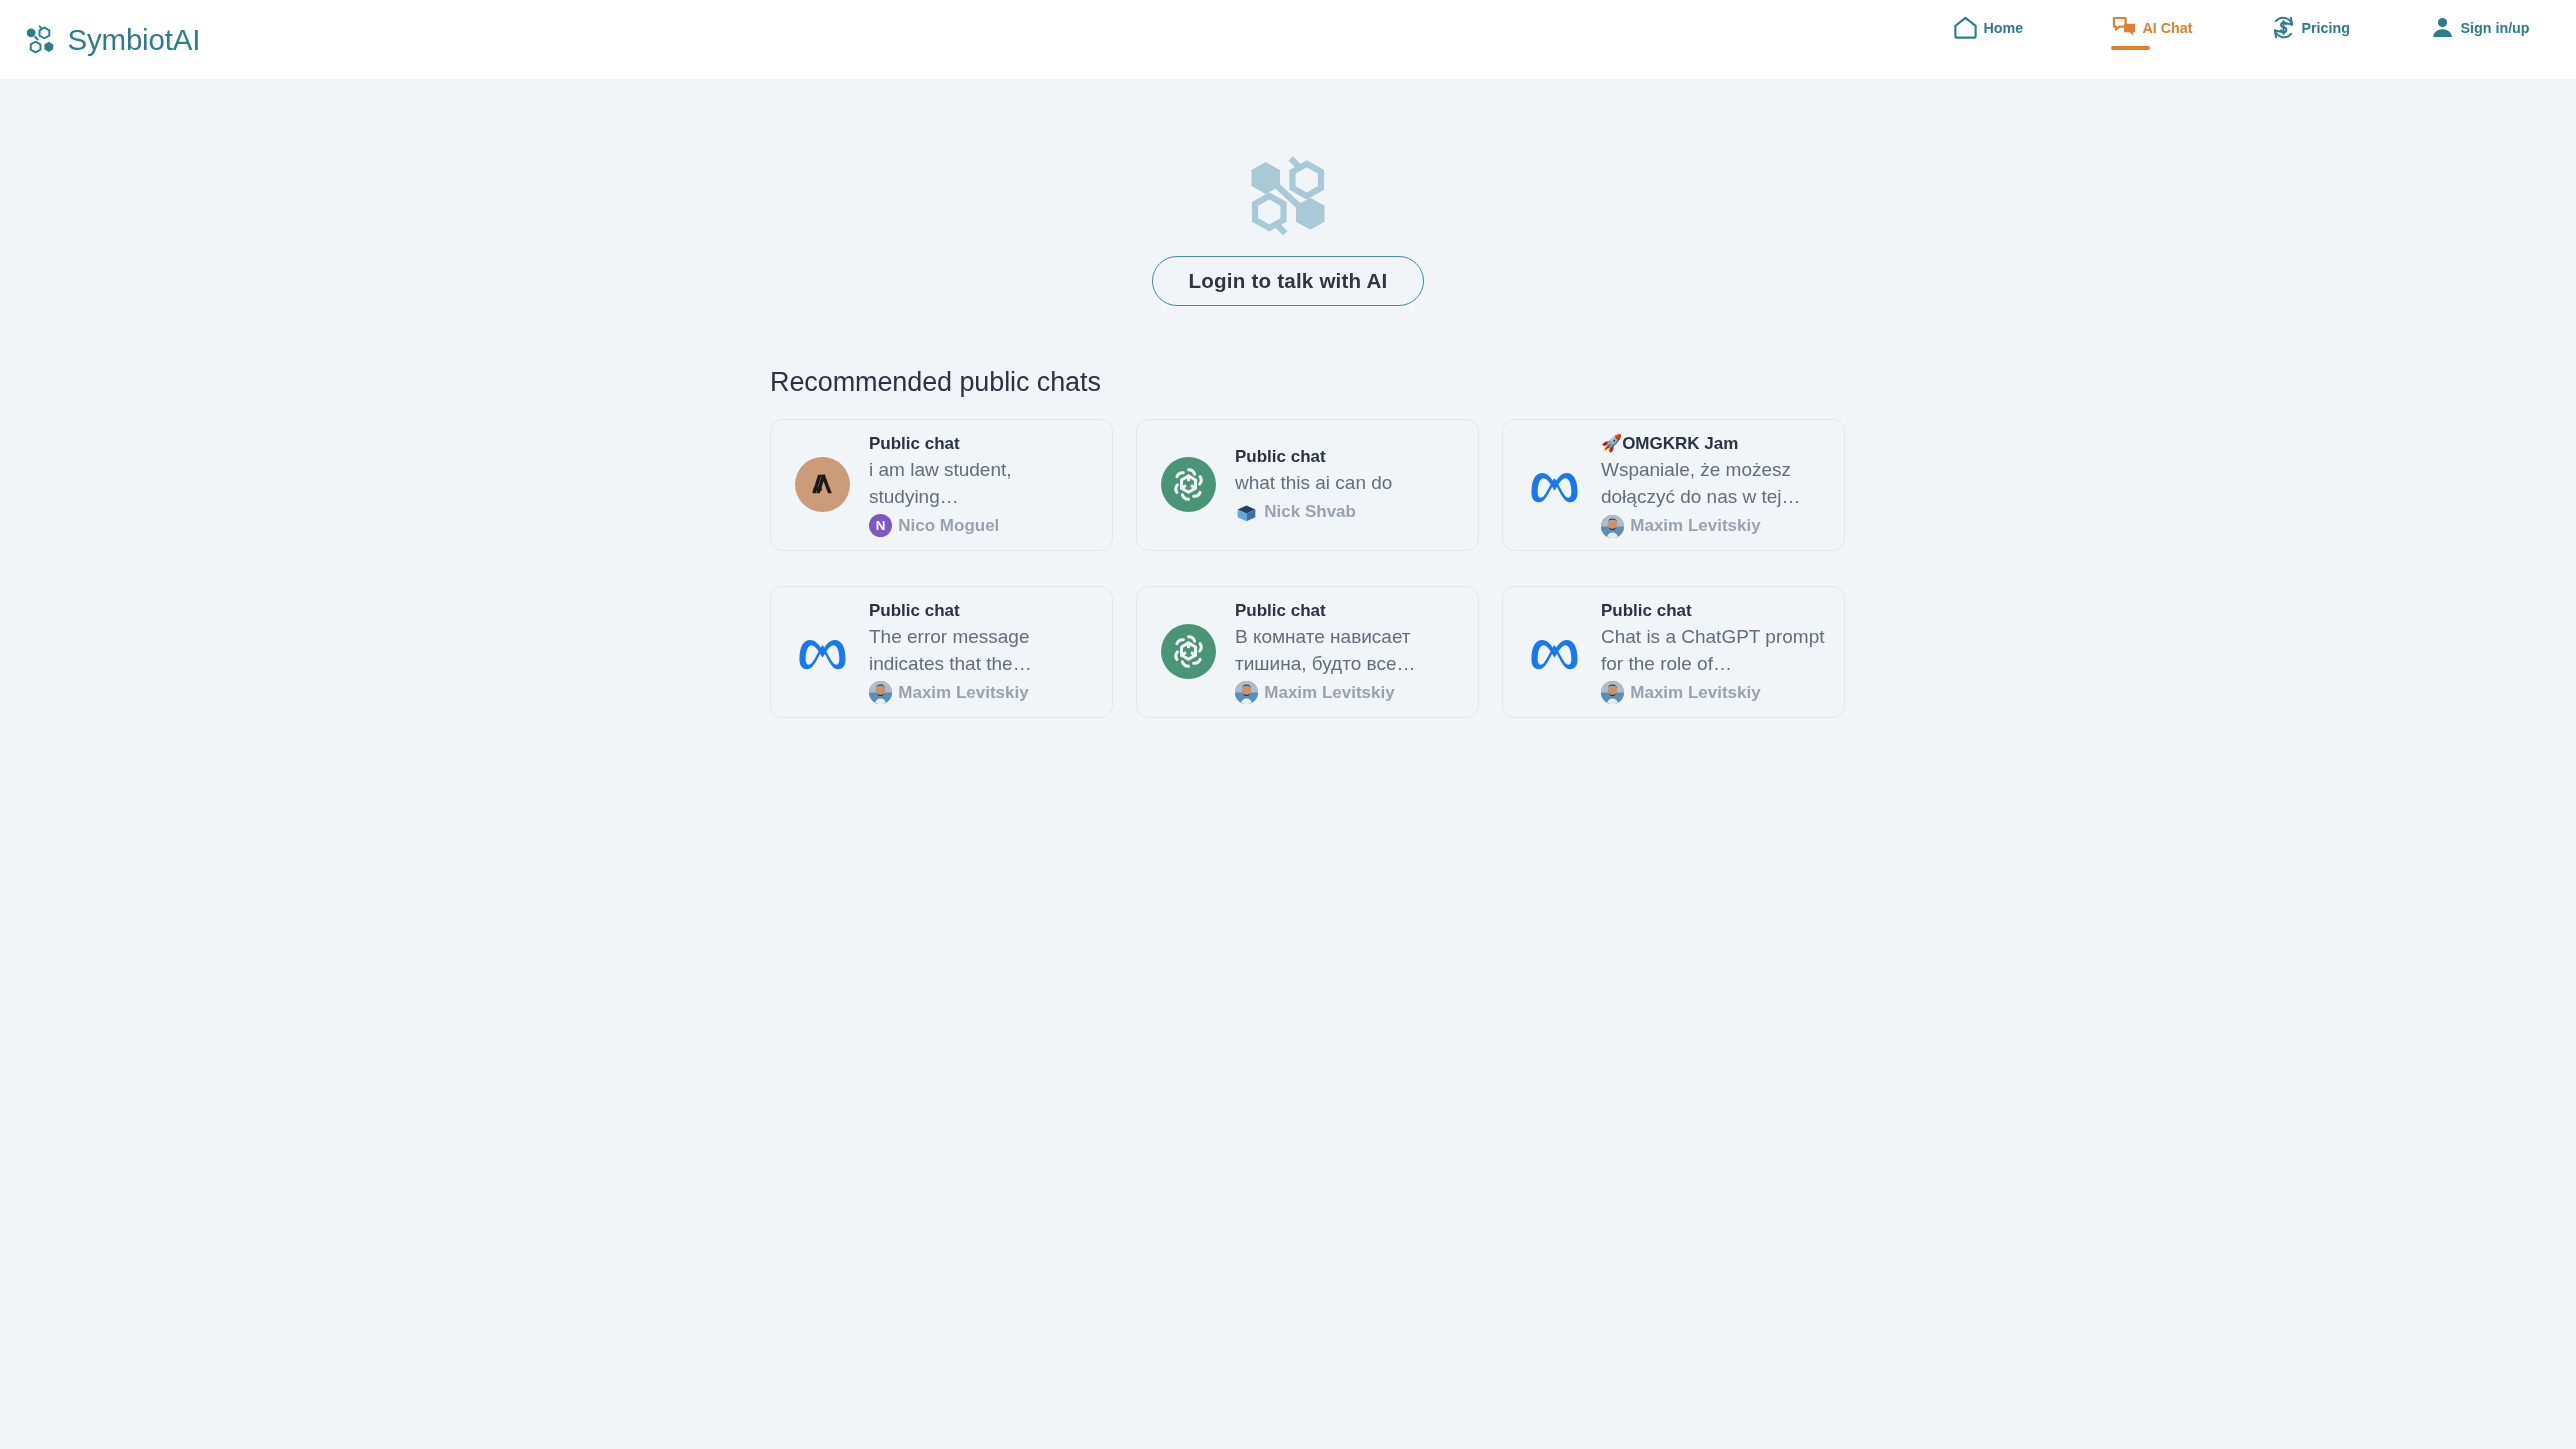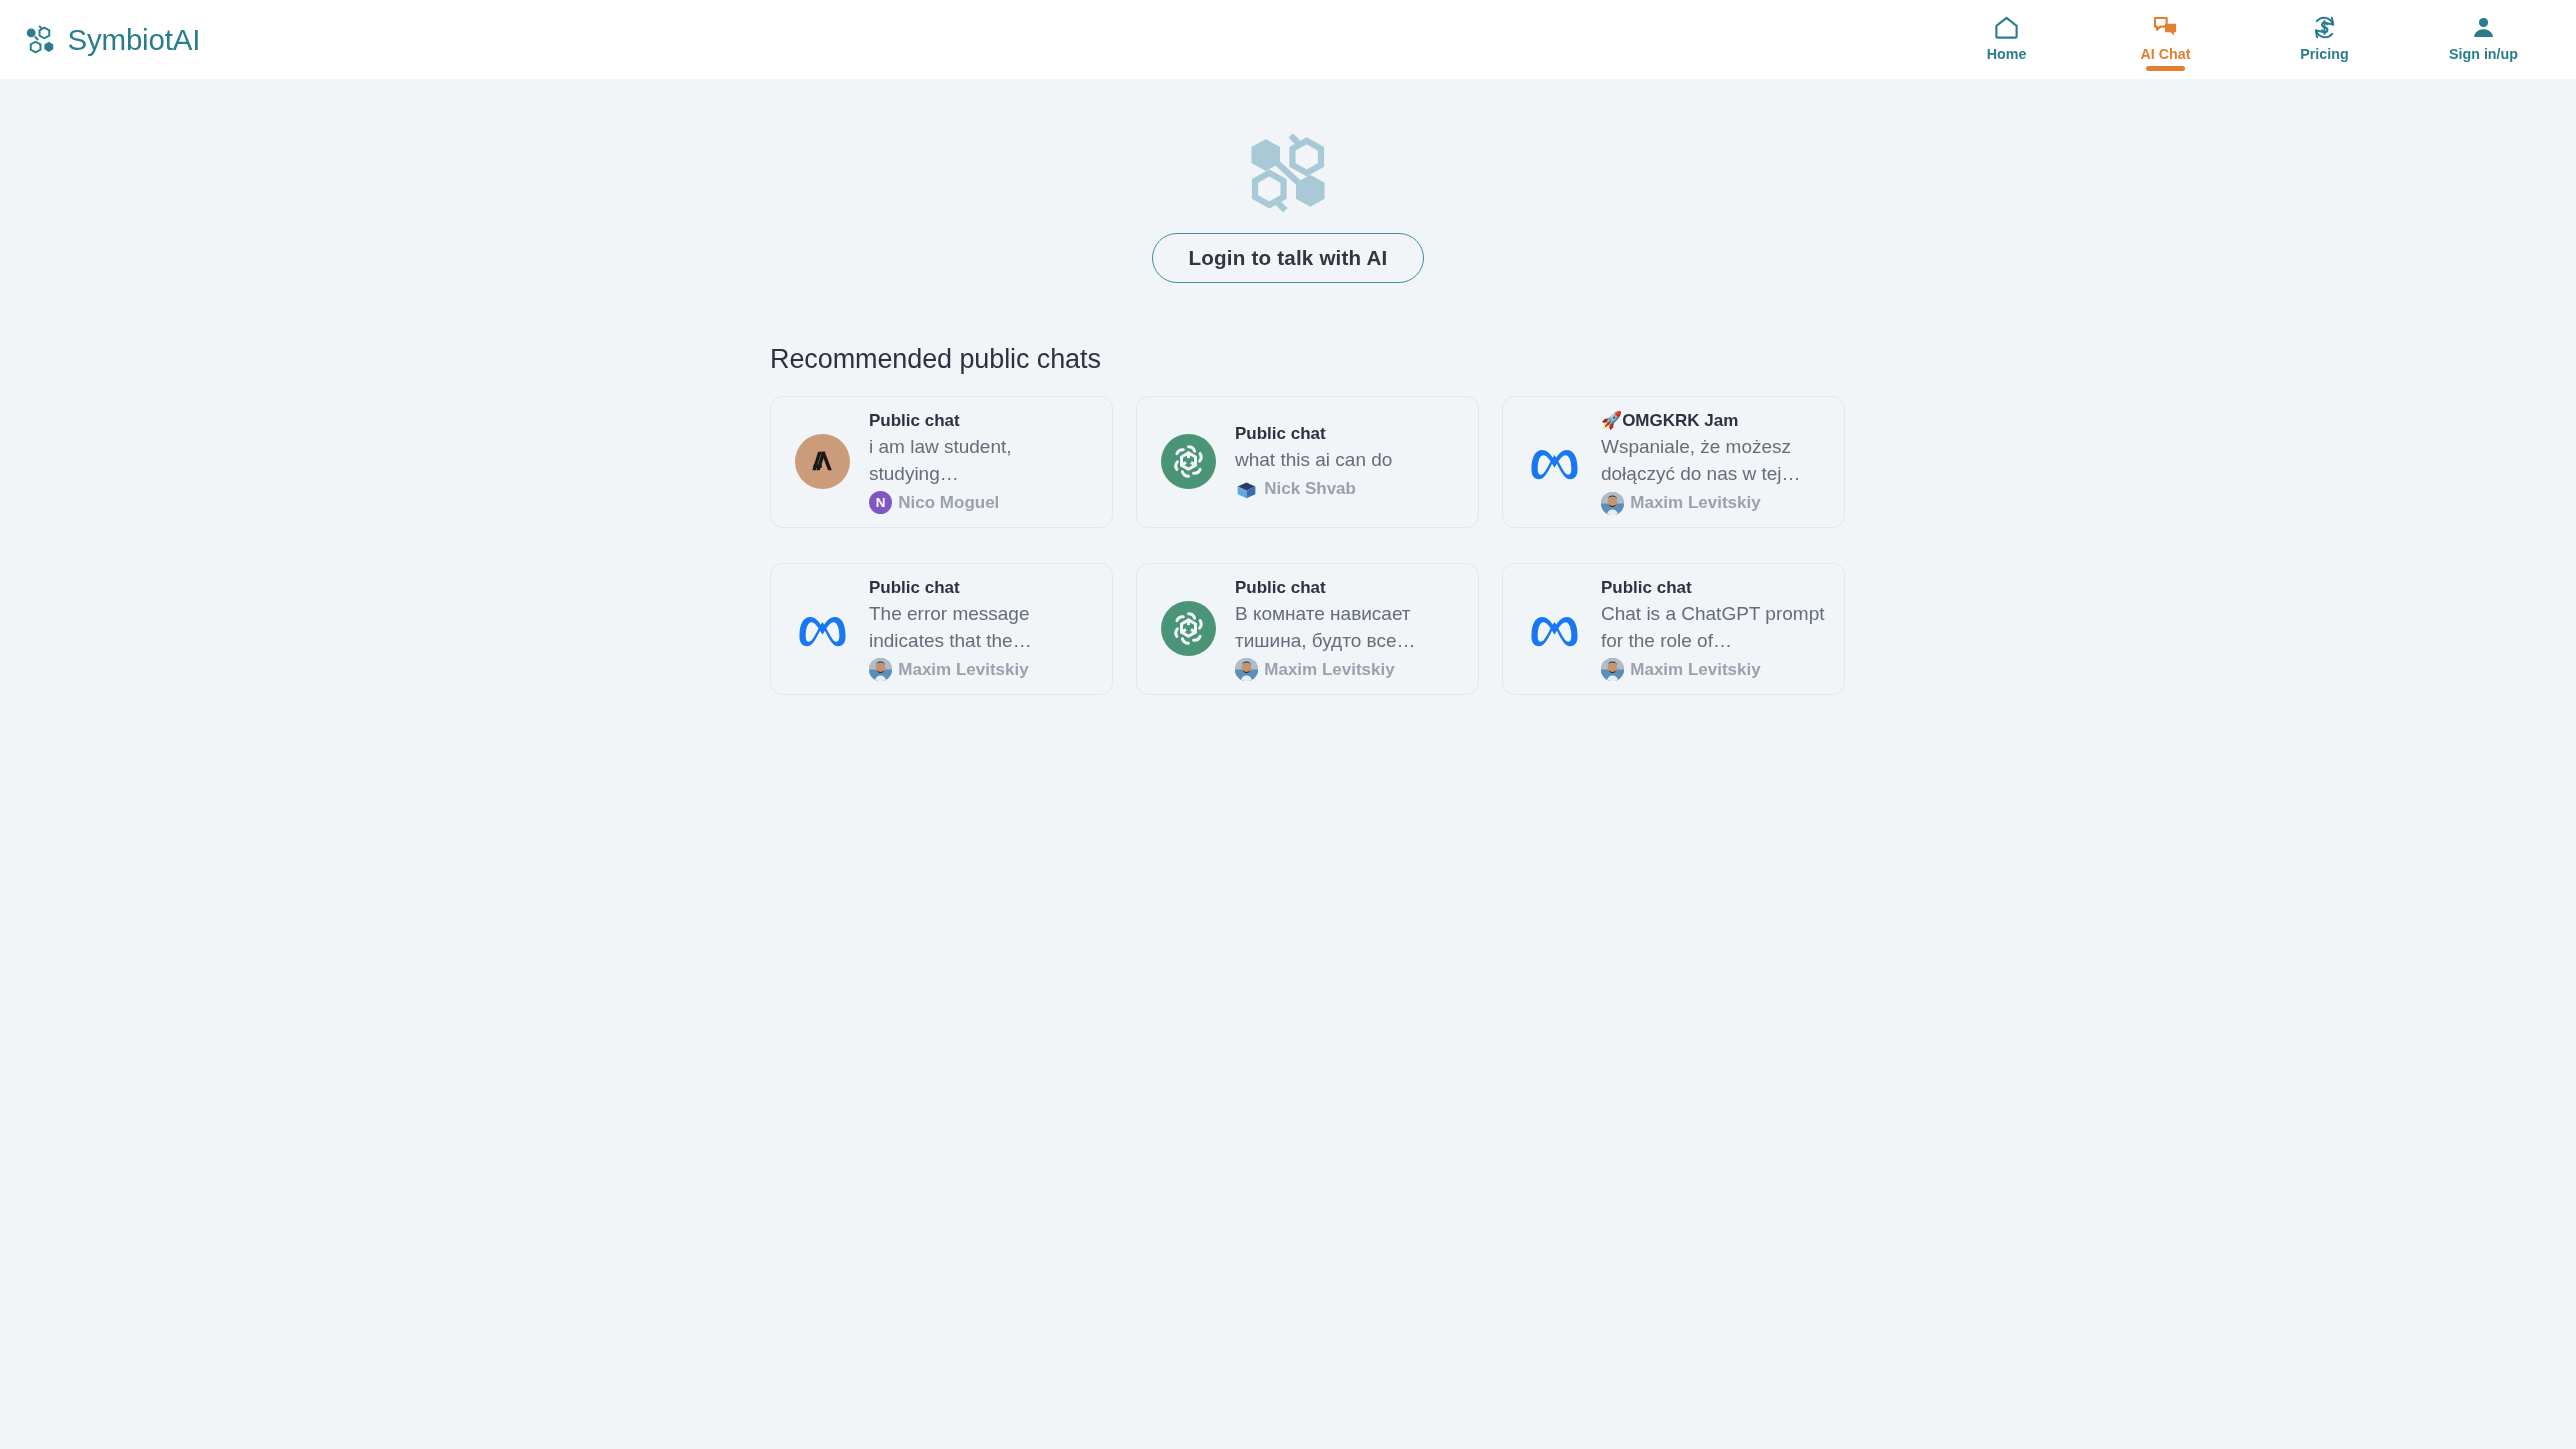--- a/index.html
+++ b/index.html
@@ -43,21 +43,21 @@
     display: flex;
     align-items: flex-start;
     gap: 50px;
     height: 79px;
     padding-top: 7.2px;
   }
   .nav-item {
     position: relative;
     width: 109px;
     display: flex;
-    flex-direction: column;
+    flex-direction: row;
     align-items: center;
     gap: 4.5px;
     cursor: pointer;
     padding-top: 7.2px;
   }
   .nav-icon { width: 27px; height: 27px; display: block; }
   .nav-label {
     font-size: 14.3px;
     font-weight: bold;
     color: #2b7d8c;
@@ -72,21 +72,21 @@
     border-radius: 2.7px;
     background: #e08030;
   }
 
   
   .hero {
     width: 100%;
     display: flex;
     flex-direction: column;
     align-items: center;
-    padding-top: 49px;
+    padding-top: 72px;
   }
   .hero-logo { width: 98px; height: 88px; display: block; }
 
   .login-btn {
     margin-top: 17px;
     height: 50px;
     padding: 0 35px;
     border: 1.8px solid #3f8d9b;
     border-radius: 27px;
     background: transparent;

